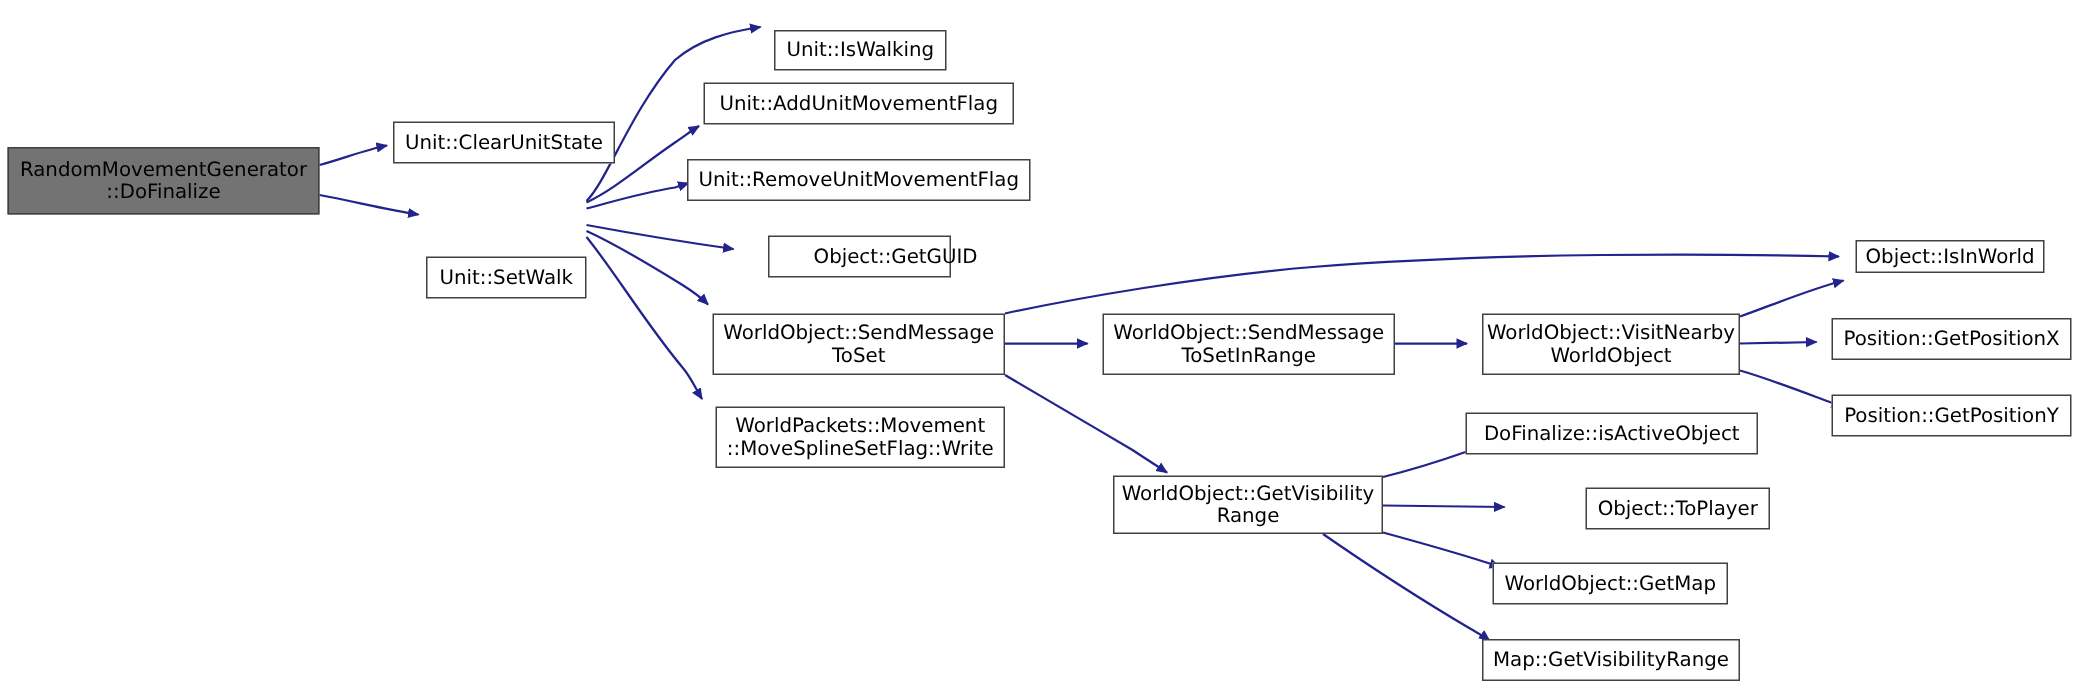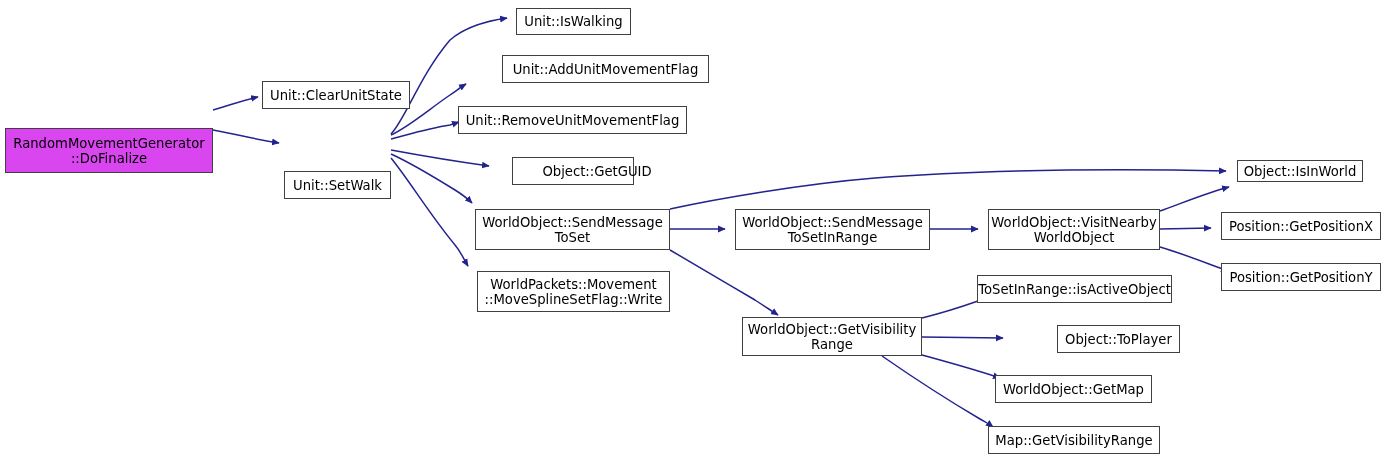--- a/index.html
+++ b/index.html
@@ -36,23 +36,22 @@
     background: #ffffff;
     border: 1px solid #404040;
     color: #000000;
     font-size: 13.2px;
     line-height: 15px;
     letter-spacing: 0px;
     white-space: pre;
     z-index: 2;
   }
   .node.highlight {
-    background: #d946ef;
+    background: #737373;
     border: 1px solid #404040;
-    margin-top: 30px;
   }
   .node .label {
     display: block;
     padding: 0 5px;
   }
 </style>
 </head>
 <body>
 
 <div id="graph">
@@ -84,36 +83,36 @@
         <path d="M922,355 C944,361 969,368 991,375 C994,376 997,377 1000,378" fill="none" stroke="#23238e" stroke-width="1.5" marker-end="url(#arrowhead)"></path>
         <path d="M882,356 C908,374 946,399 980,419 C985,422 989,424 993,427" fill="none" stroke="#23238e" stroke-width="1.5" marker-end="url(#arrowhead)"></path>
       </g>
   </svg>
 
   <div id="nodes">
       <div class="node highlight" style="left: 5px; top: 98px; width: 208px; height: 45px;"><span class="label">RandomMovementGenerator
 ::DoFinalize</span></div>
       <div class="node" style="left: 262px; top: 81px; width: 148px; height: 28px;"><span class="label">Unit::ClearUnitState</span></div>
       <div class="node" style="left: 284px; top: 131px; width: 107px; height: 28px; margin-top: 40px;"><span class="label">Unit::SetWalk</span></div>
-      <div class="node" style="left: 516px; top: 8px; width: 115px; height: 27px; text-align: center;"><span class="label">Unit::IsWalking</span></div>
-      <div class="node" style="left: 469px; top: 55px; width: 207px; height: 28px; margin-left: 33px;"><span class="label">Unit::AddUnitMovementFlag</span></div>
+      <div class="node" style="left: 516px; top: 20px; width: 115px; height: 27px; text-align: center;"><span class="label">Unit::IsWalking</span></div>
+      <div class="node" style="left: 469px; top: 55px; width: 207px; height: 28px;"><span class="label">Unit::AddUnitMovementFlag</span></div>
       <div class="node" style="left: 458px; top: 106px; width: 229px; height: 28px;"><span class="label">Unit::RemoveUnitMovementFlag</span></div>
       <div class="node" style="left: 512px; top: 157px; width: 122px; height: 28px; padding-left: 48px;"><span class="label">Object::GetGUID</span></div>
       <div class="node" style="left: 475px; top: 209px; width: 195px; height: 41px;"><span class="label">WorldObject::SendMessage
 ToSet</span></div>
       <div class="node" style="left: 477px; top: 271px; width: 193px; height: 41px;"><span class="label">WorldPackets::Movement
 ::MoveSplineSetFlag::Write</span></div>
       <div class="node" style="left: 735px; top: 209px; width: 195px; height: 41px;"><span class="label">WorldObject::SendMessage
 ToSetInRange</span></div>
       <div class="node" style="left: 988px; top: 209px; width: 172px; height: 41px;"><span class="label">WorldObject::VisitNearby
 WorldObject</span></div>
       <div class="node" style="left: 1237px; top: 160px; width: 126px; height: 22px;"><span class="label">Object::IsInWorld</span></div>
       <div class="node" style="left: 1221px; top: 212px; width: 160px; height: 28px; justify-content: center;"><span class="label">Position::GetPositionX</span></div>
       <div class="node" style="left: 1221px; top: 263px; width: 160px; height: 28px;"><span class="label">Position::GetPositionY</span></div>
       <div class="node" style="left: 742px; top: 317px; width: 180px; height: 39px;"><span class="label">WorldObject::GetVisibility
 Range</span></div>
-      <div class="node" style="left: 977px; top: 275px; width: 195px; height: 28px;"><span class="label">ToSetInRange::isActiveObject</span></div>
+      <div class="node" style="left: 977px; top: 275px; width: 195px; height: 28px;"><span class="label">DoFinalize::isActiveObject</span></div>
       <div class="node" style="left: 1013px; top: 325px; width: 123px; height: 28px; margin-left: 44px;"><span class="label">Object::ToPlayer</span></div>
       <div class="node" style="left: 995px; top: 375px; width: 157px; height: 28px;"><span class="label">WorldObject::GetMap</span></div>
       <div class="node" style="left: 988px; top: 426px; width: 172px; height: 28px;"><span class="label">Map::GetVisibilityRange</span></div>
     </div>
 
 </div>
 
 </body></html>

